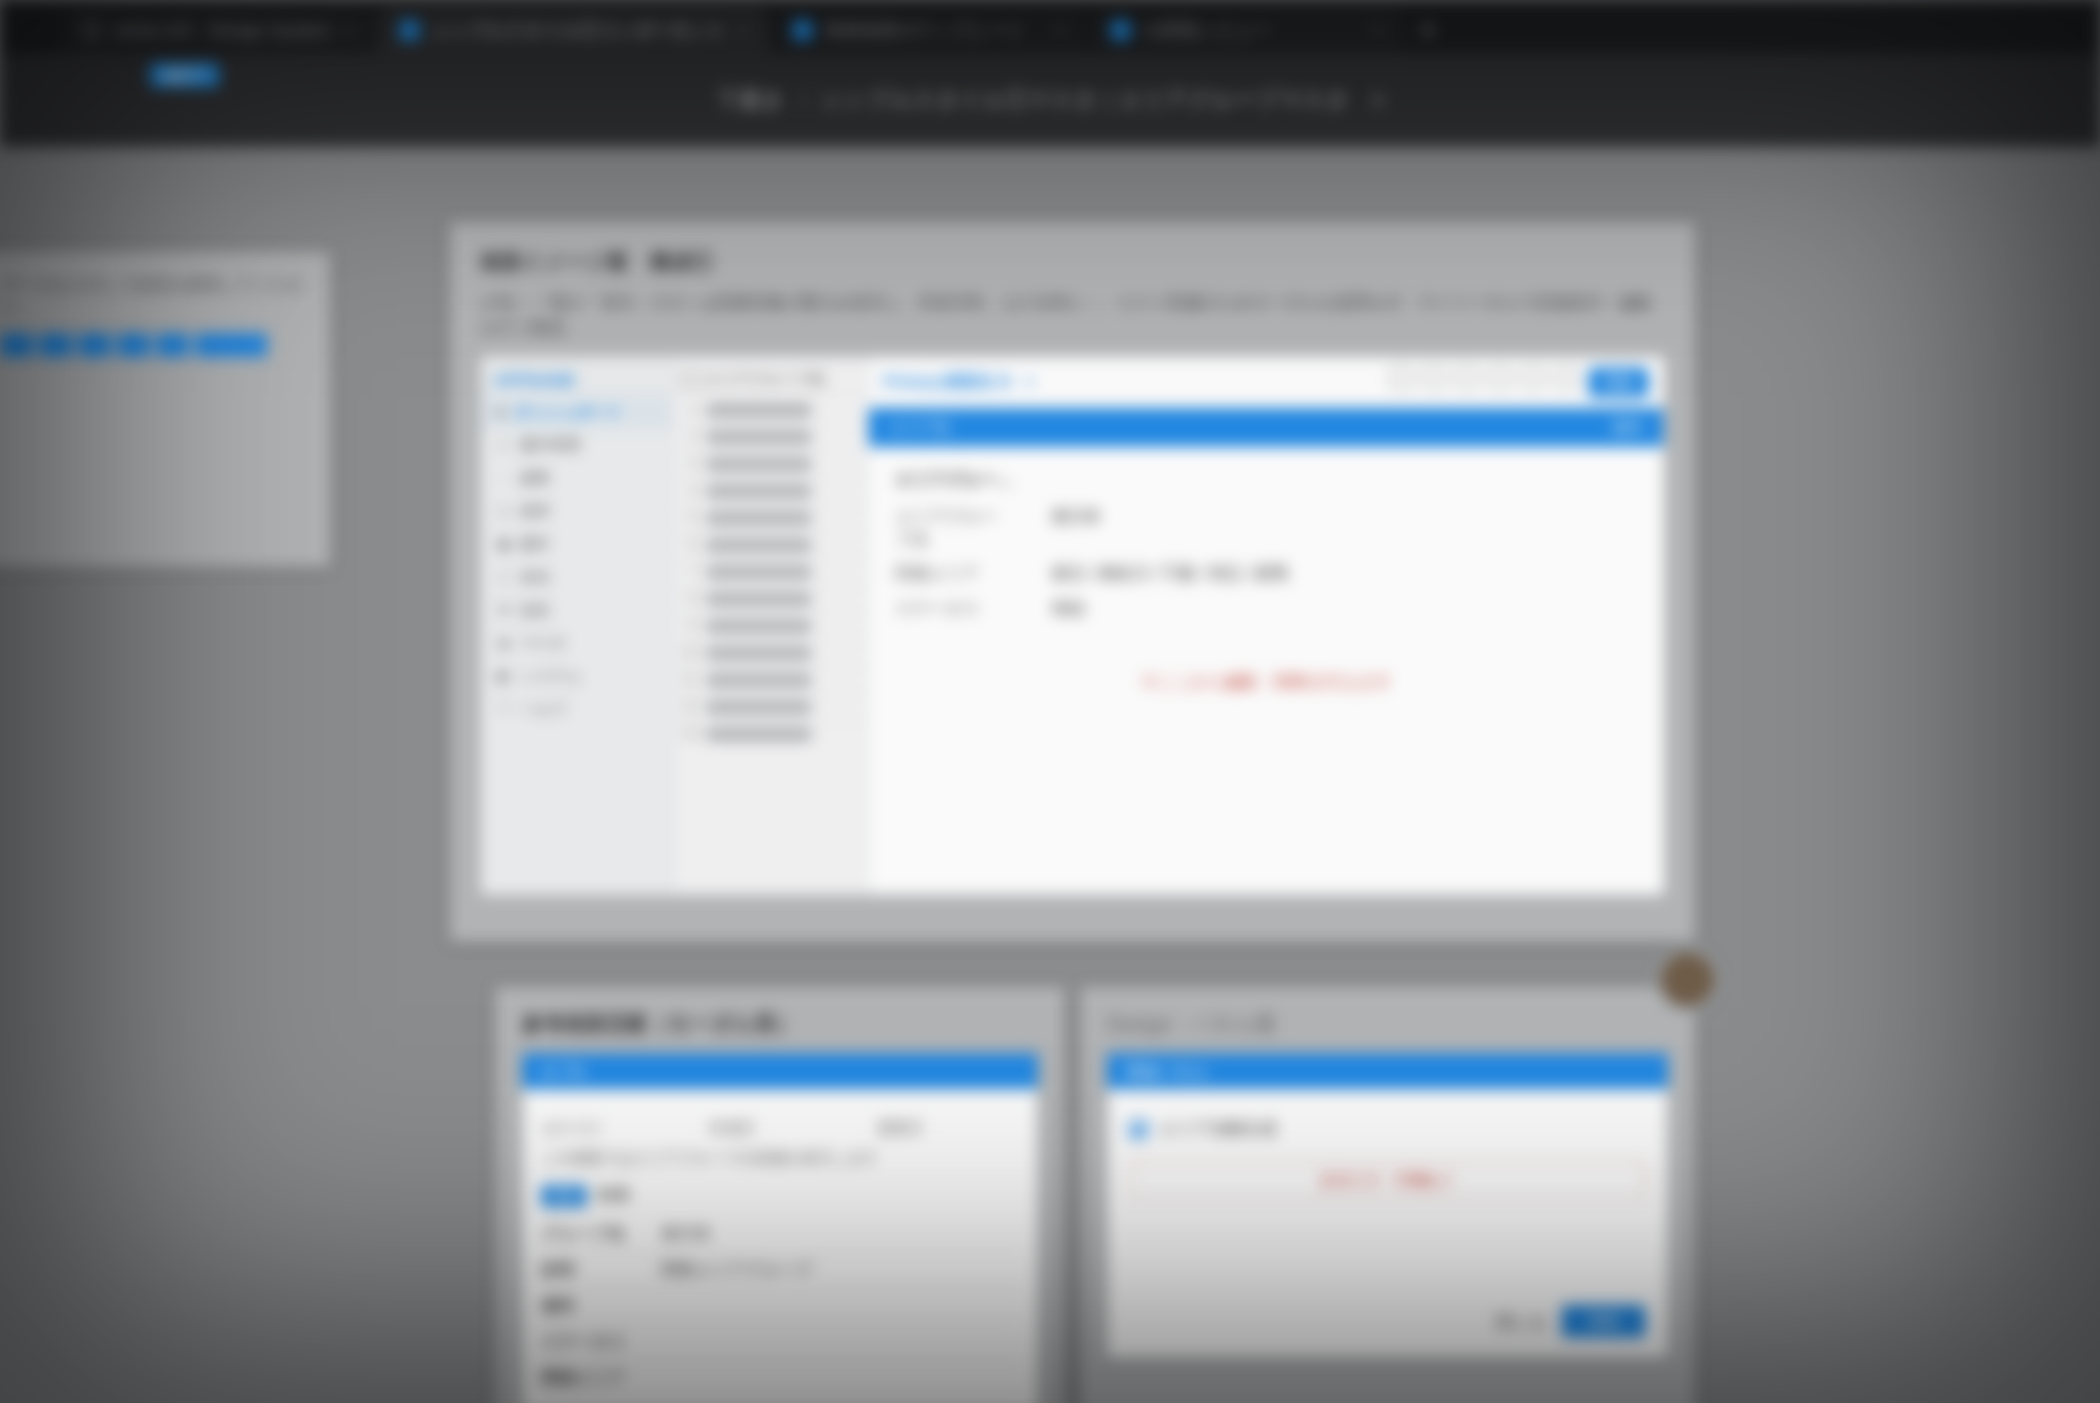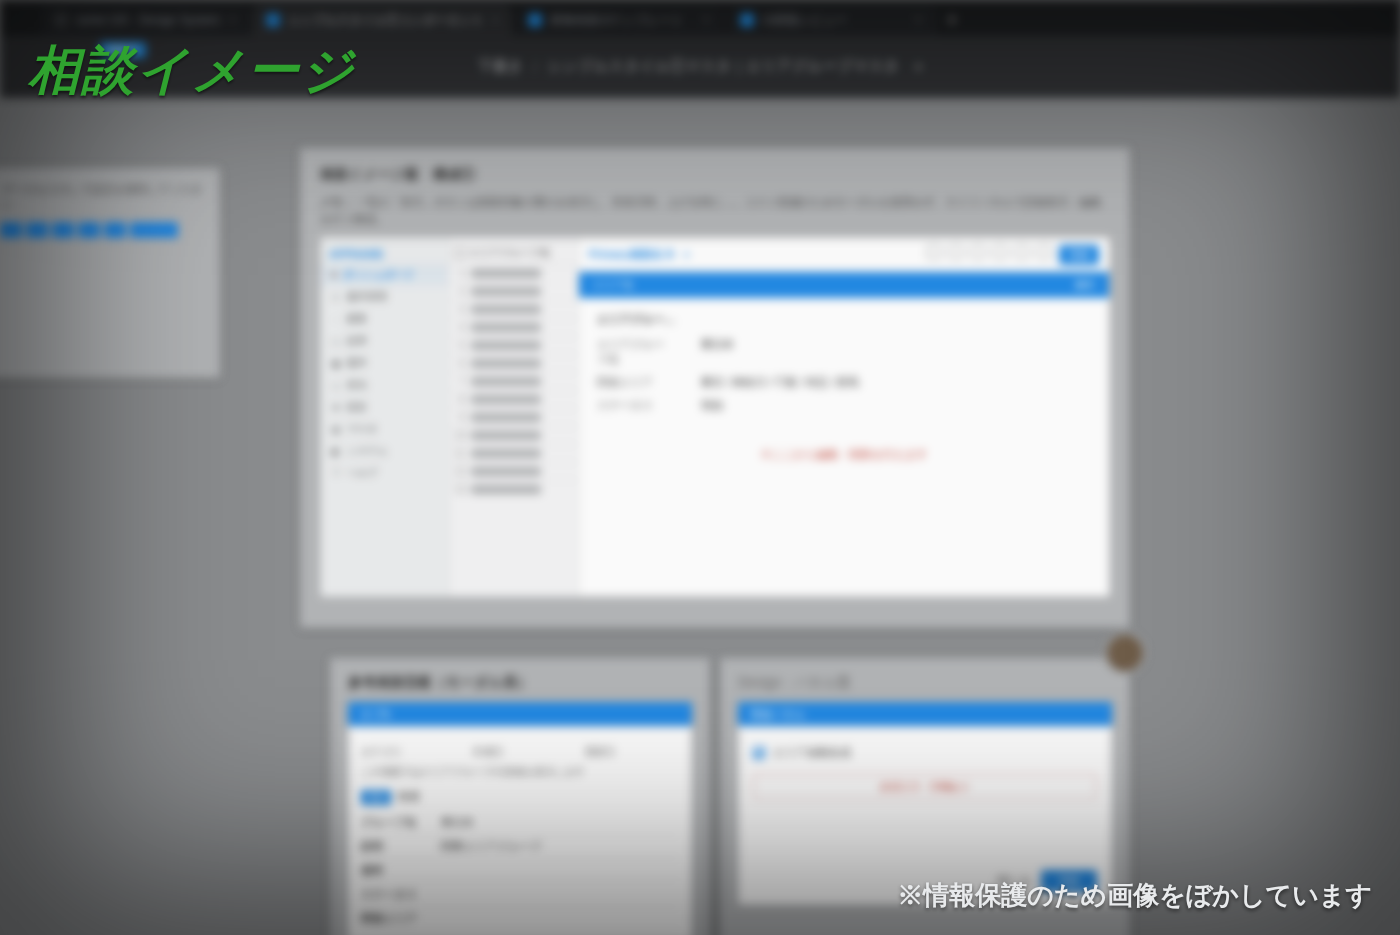--- a/index.html
+++ b/index.html
@@ -473,15 +473,13 @@
           <span class="btn-primary">登録</span>
         </div>
       </div>
     </div>
 
   </div>
 </div>
 
 <div class="vignette"></div>
 <div class="overlay">
-  <div class="ov-title">相談イメージ</div>
-  <div class="ov-note">※情報保護のため画像をぼかしています</div>
 </div>
 
 </body></html>

